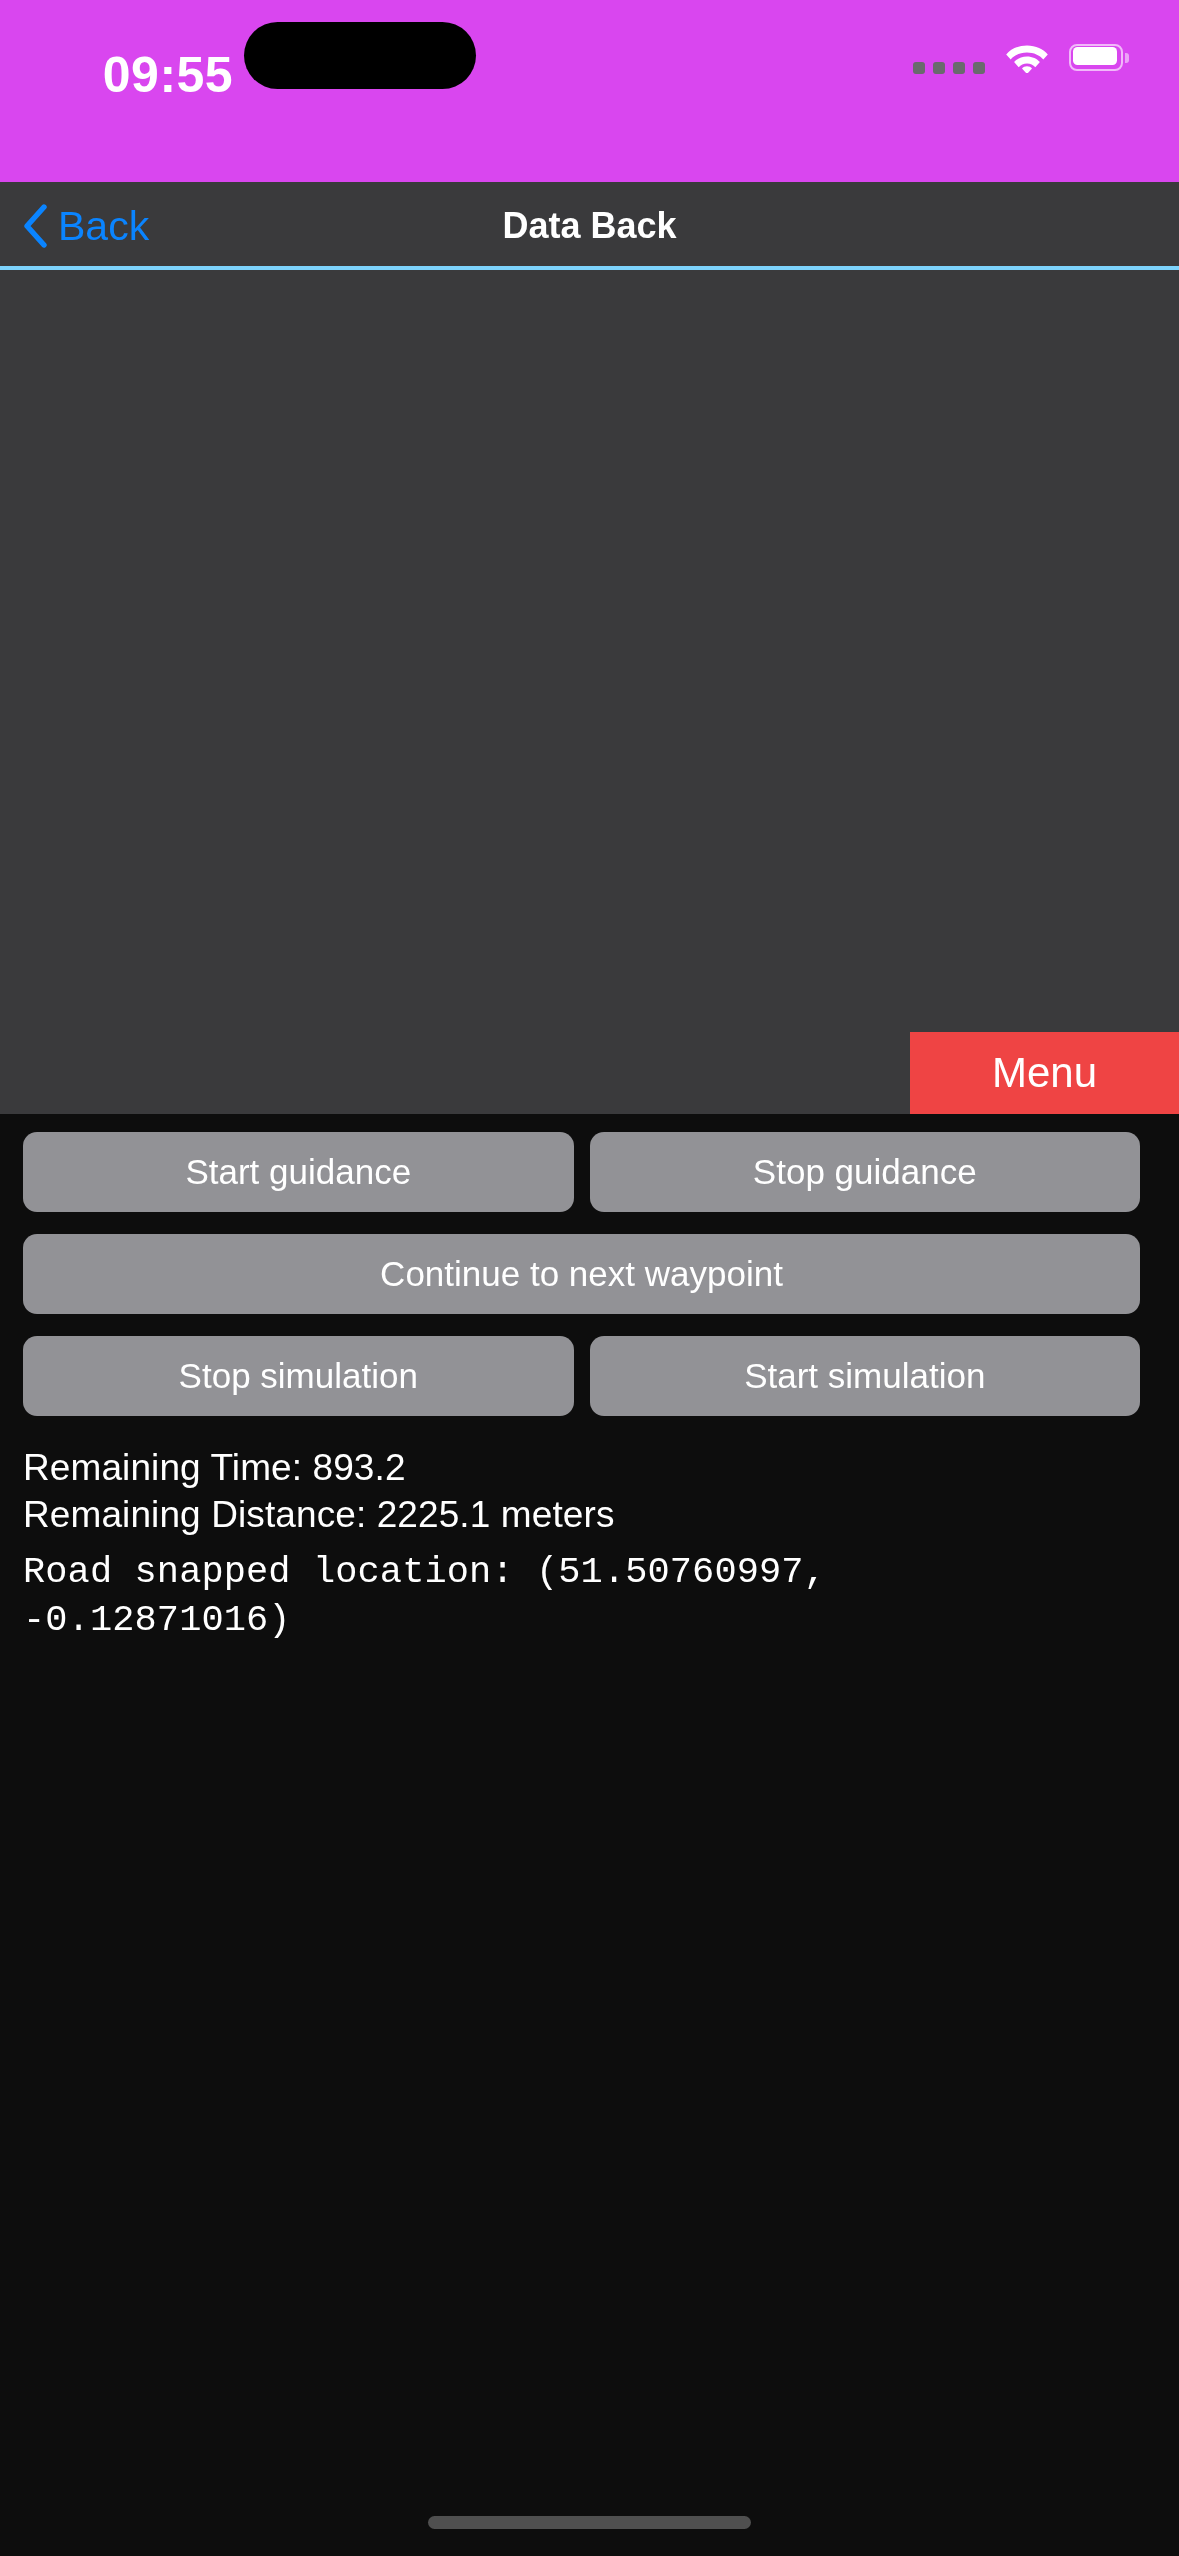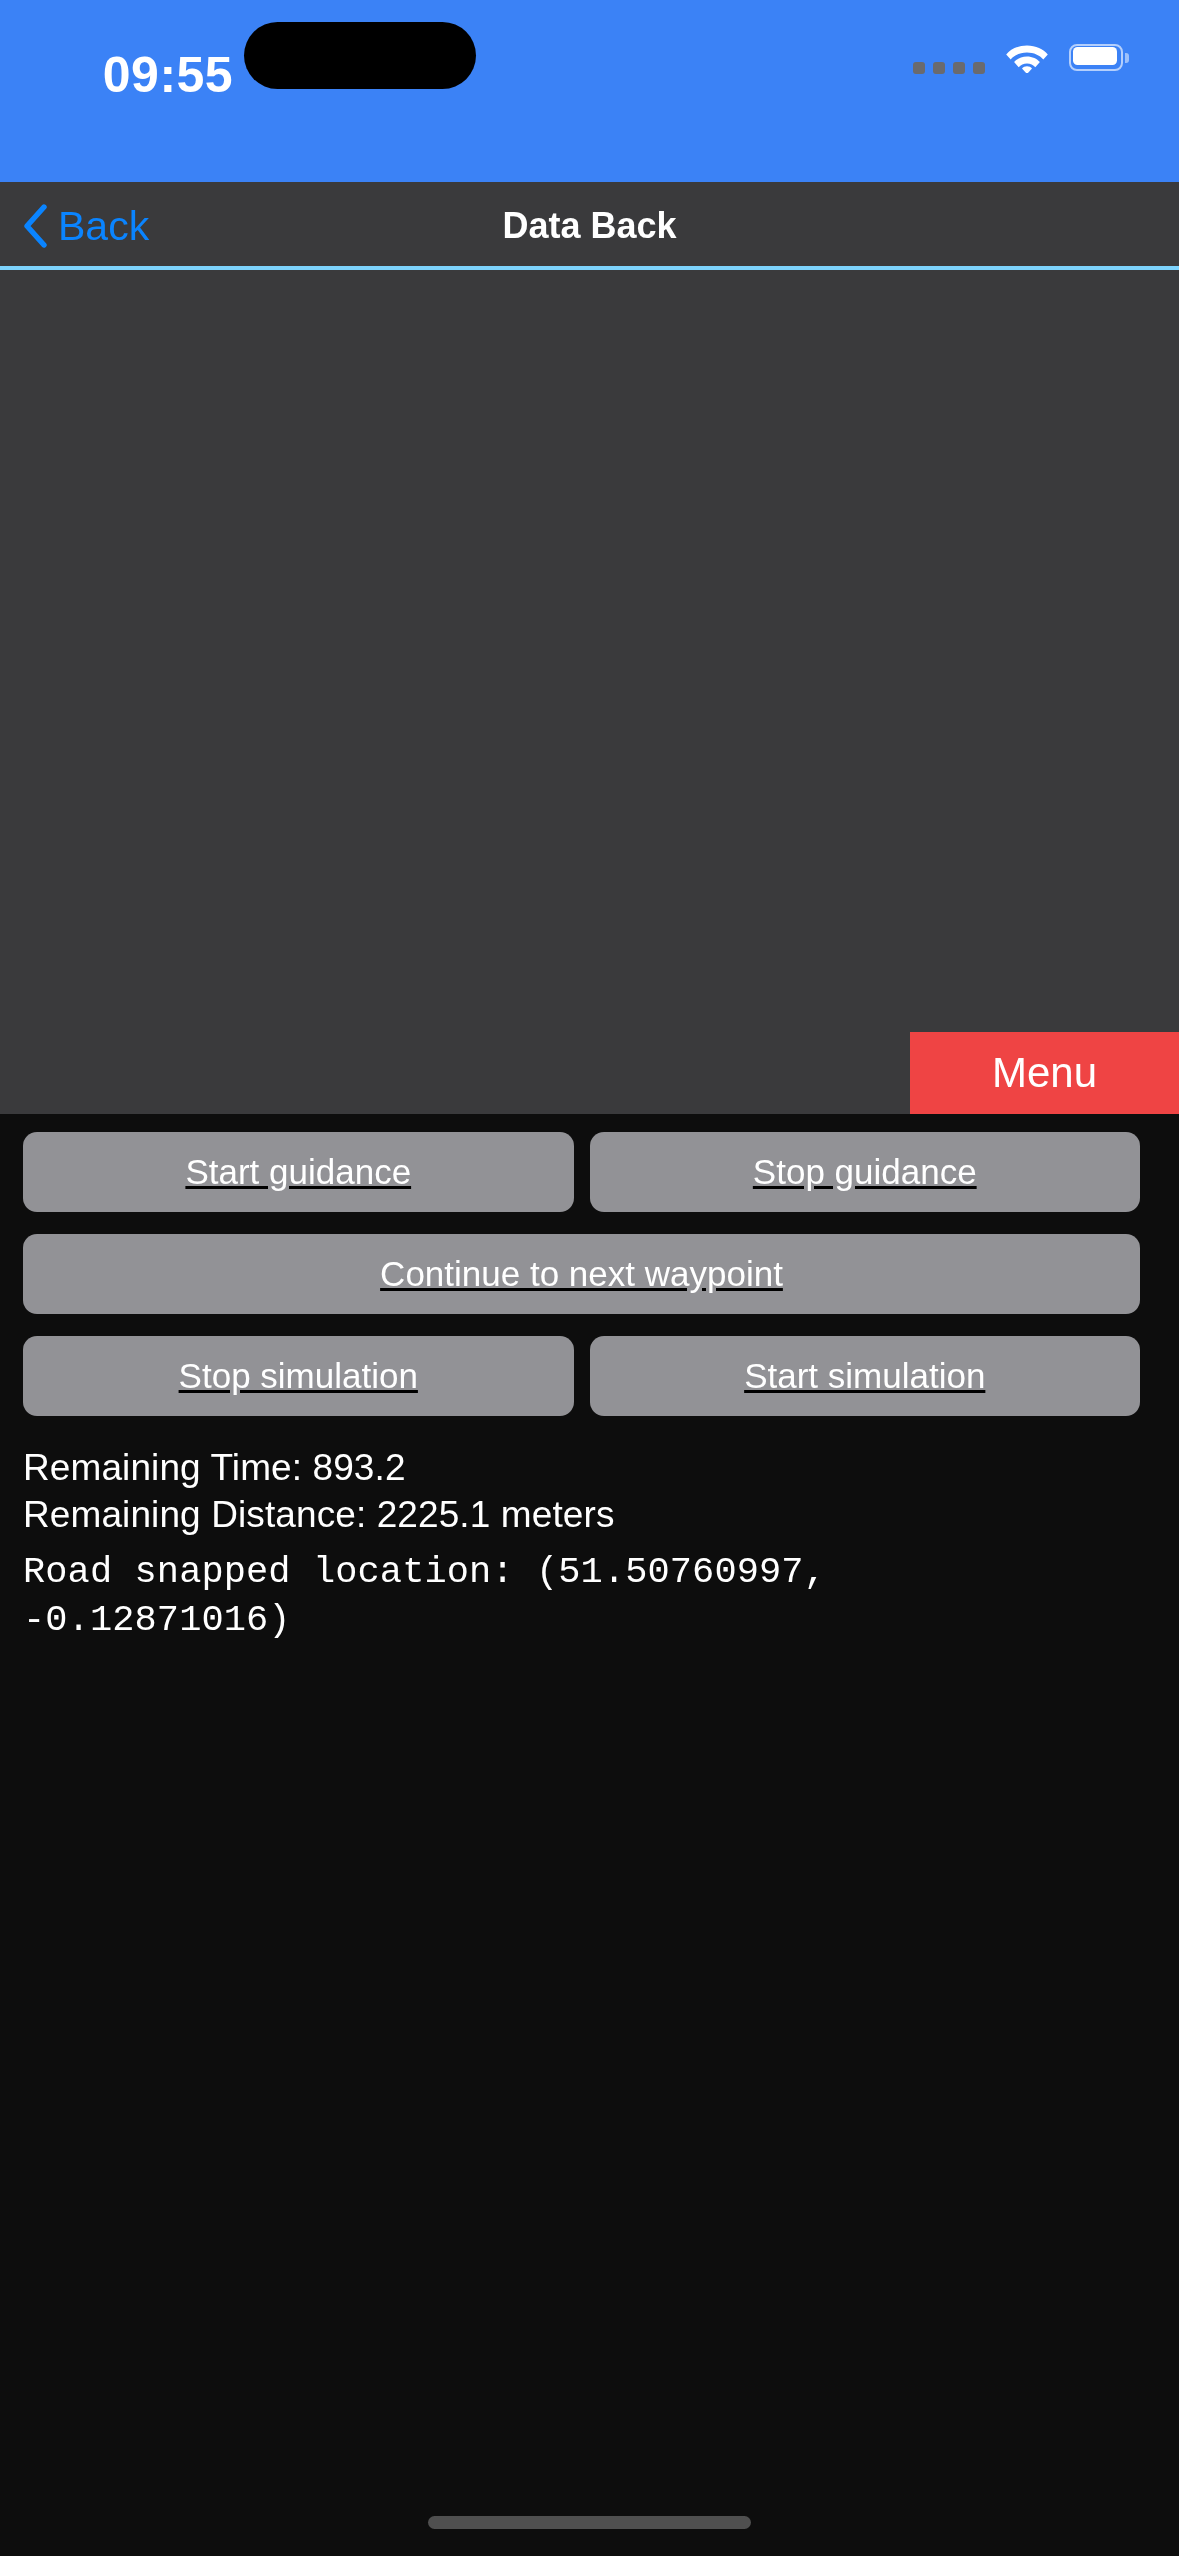--- a/index.html
+++ b/index.html
@@ -13,21 +13,21 @@
     position:relative;
     width:1179px; height:2556px;
     background:#0d0d0d;
     display:flex; flex-direction:column;
   }
 
   
   .status-bar {
     position:relative;
     height:182px;
-    background:#3b82f6;
+    background:#d946ef;
     flex:0 0 auto;
     padding-left:12px;
   }
   .status-time {
     position:absolute;
     left:88px; top:48px;
     width:160px;
     text-align:center;
     color:#ffffff;
     font-size:50px;
@@ -123,21 +123,20 @@
     color:#ffffff;
     font-size:42px;
     cursor:pointer;
   }
 
   
   .panel {
     flex:0 0 auto;
     background:#0d0d0d;
     padding:18px 39px 0 23px;
-    text-decoration:underline;
   }
   .btn-row {
     display:flex;
     gap:16px;
     margin-bottom:22px;
   }
   .btn {
     flex:1 1 0;
     height:80px;
     background:#929296;

